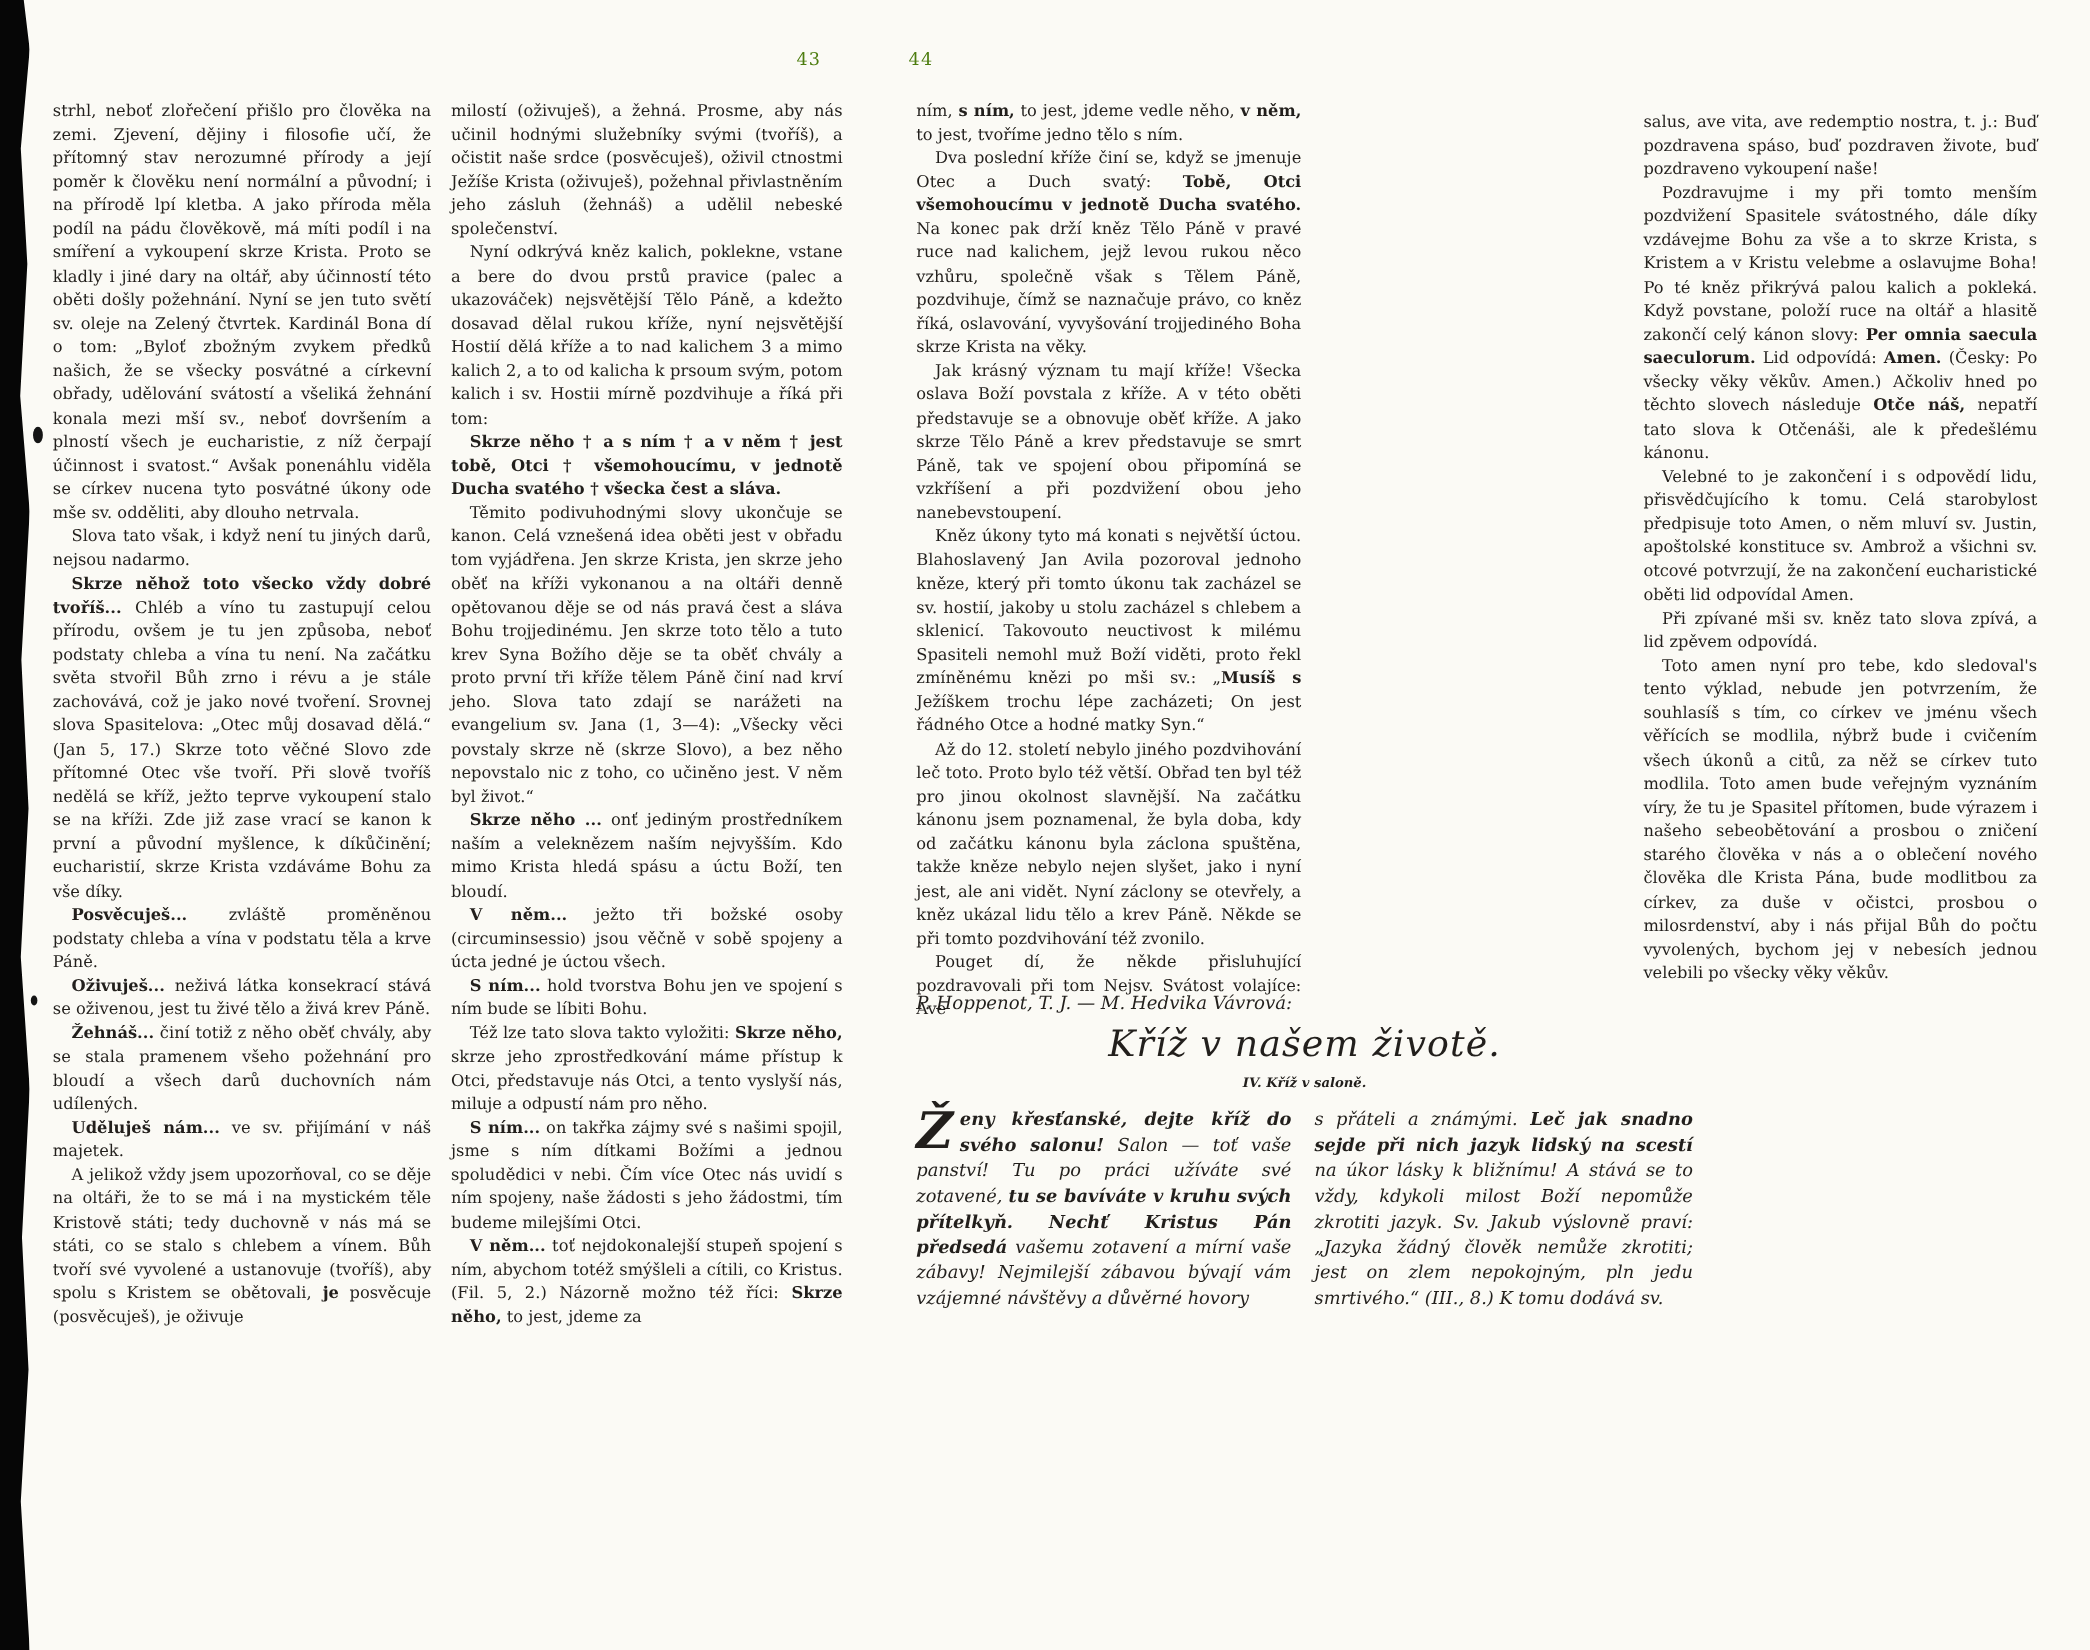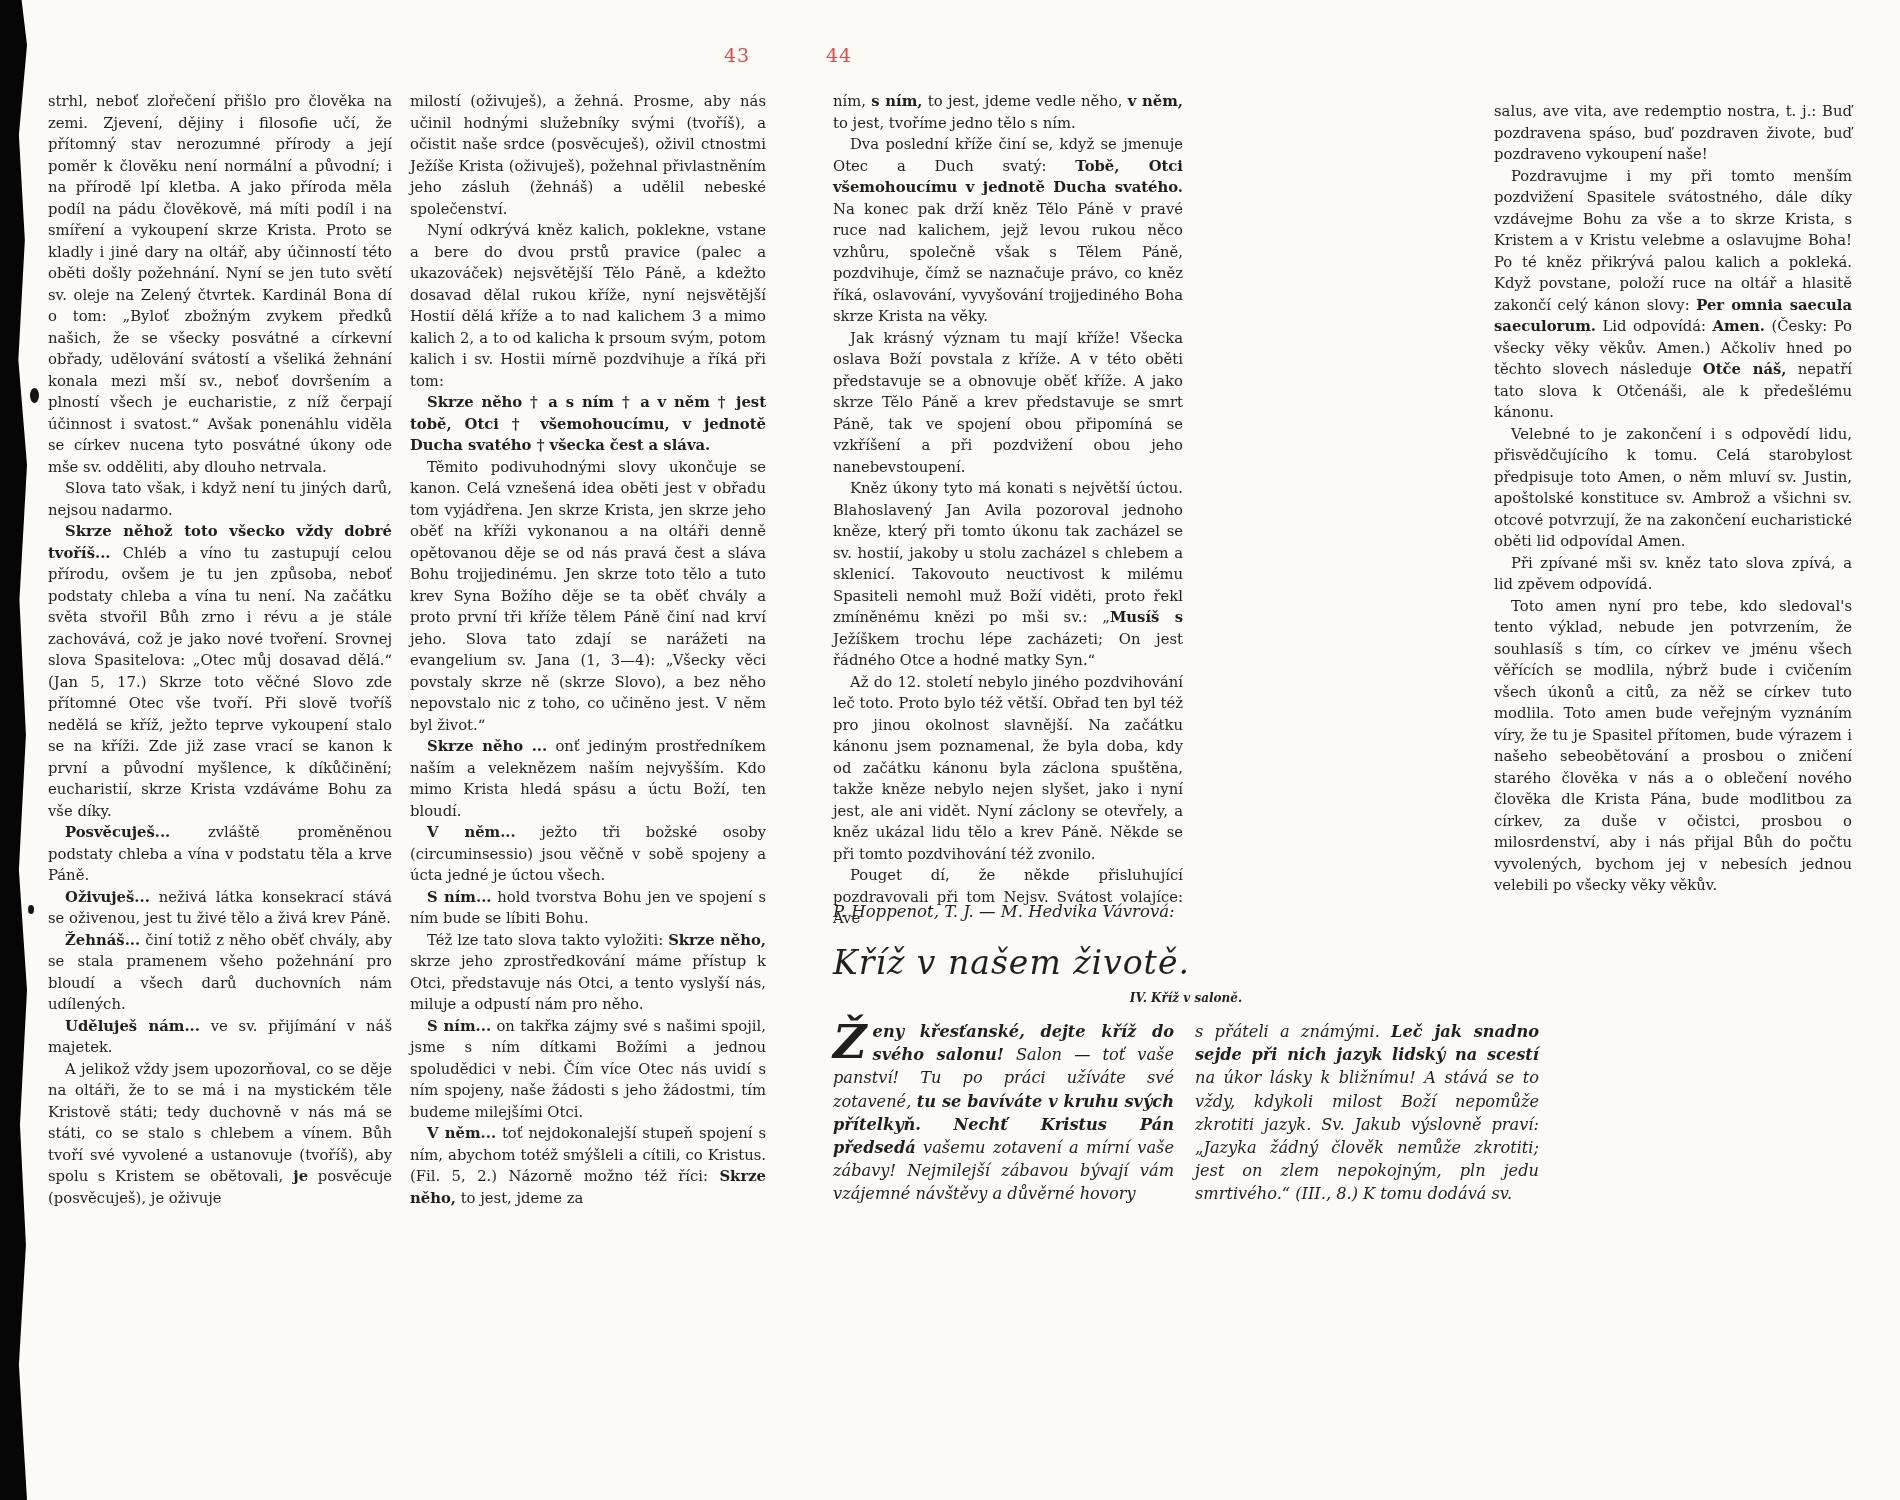--- a/index.html
+++ b/index.html
@@ -12,42 +12,42 @@
     color: #221f1c;
     overflow: hidden;
   }
   .spine {
     position: absolute; left: 0; top: 0; width: 27px; height: 1500px;
     background: #060606;
     clip-path: polygon(0 0, 80% 0, 100% 3%, 70% 9%, 92% 16%, 68% 24%, 100% 31%, 72% 40%, 96% 49%, 70% 58%, 100% 66%, 74% 75%, 96% 83%, 70% 91%, 100% 100%, 0 100%);
   }
   .speck { position: absolute; background: #141414; border-radius: 50%; }
   .pagenum {
-    position: absolute; top: 44px; font-size: 19px; letter-spacing: 1px; color: #ef4444;
+    position: absolute; top: 44px; font-size: 16px; letter-spacing: 1px; color: #4d7c0f;
   }
   #pn43 { left: 724px; }
   #pn44 { left: 826px; }
   .col {
     position: absolute; top: 90px;
     text-align: justify;
     font-size: 14.8px;
     line-height: 21.5px;
   }
   .col p { margin: 0; }
   .col p.indent { text-indent: 17px; }
   .b { font-weight: bold; }
   #col-l1 { left: 48px;   width: 344px; }
   #col-l2 { left: 410px;  width: 356px; }
   #col-r1 { left: 833px;  width: 350px; }
   #col-r2 { left: 1494px; width: 358px; margin-top: 10px; }
   .article { position: absolute; left: 833px; top: 902px; width: 706px; }
   .byline { font-style: italic; font-size: 16.5px; line-height: 20px; }
   .art-title {
     font-style: italic; font-size: 33px; line-height: 42px;
-    margin-top: 20px; letter-spacing: 1px;
+    text-align: center; margin-top: 6px; letter-spacing: 1px;
   }
   .art-sub {
     font-style: italic; font-weight: bold; font-size: 12px; line-height: 24px;
     text-align: center; margin-top: 2px;
   }
   .art-cols { display: flex; gap: 21px; margin-top: 10px; }
   .art-col {
     text-align: justify; font-style: italic;
     font-size: 16.2px; line-height: 23.2px;
   }

